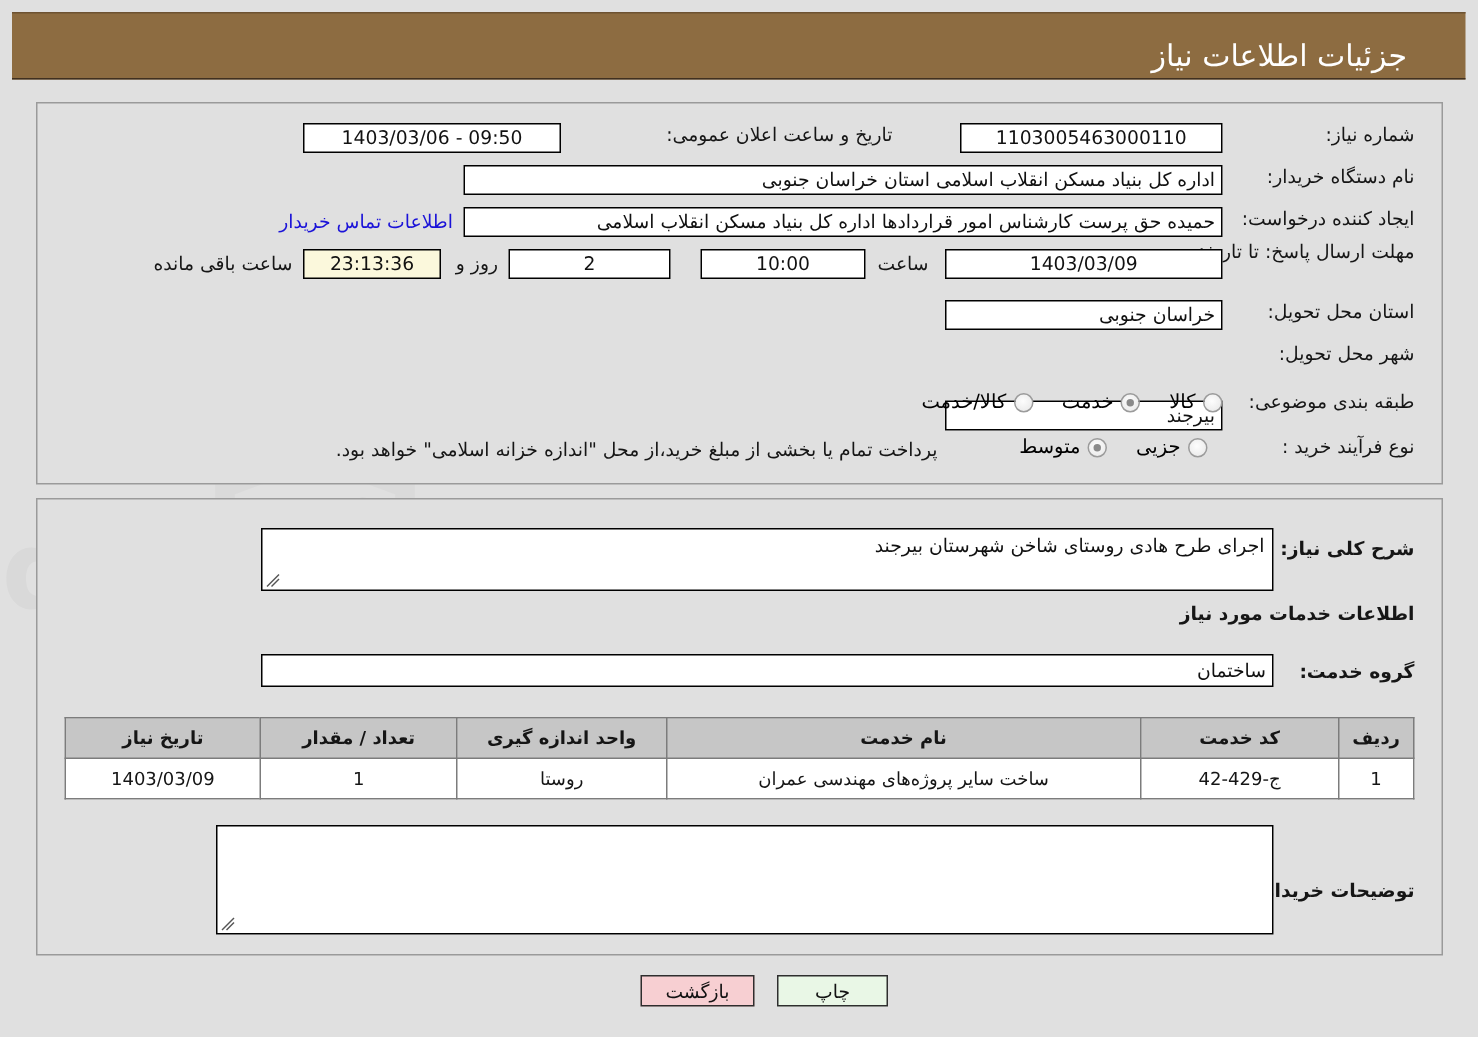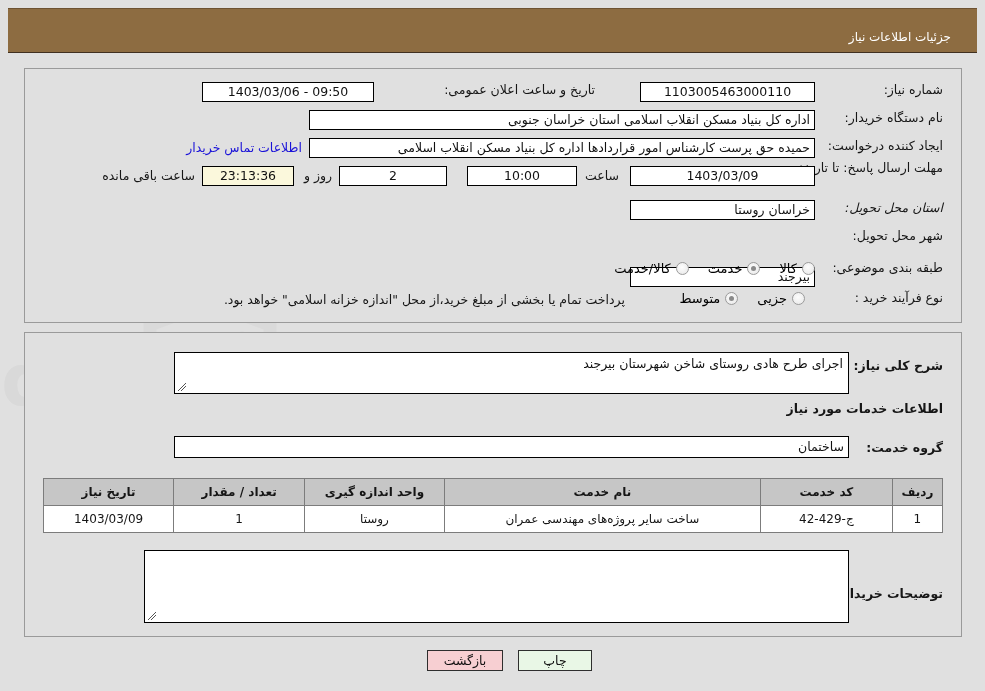--- a/index.html
+++ b/index.html
@@ -34,22 +34,22 @@
     border-top: 1px solid #6d5232;
     border-bottom: 1px solid #403020;
     box-sizing: border-box;
     display: flex;
     align-items: center;
     justify-content: flex-start;
     z-index: 2;
   }
   .title-bar .title-text {
     color: #ffffff;
-    font-size: 12px;
-    padding-right: 26px;
+    font-size: 20px;
+    padding-right: 39px;
     letter-spacing: .2px;
     margin-top: 12px;
   }
 
   
   .panel {
     position: absolute;
     background: #e0e0e0;
     border: 1px solid #9a9a9a;
     box-sizing: border-box;
@@ -238,24 +238,24 @@
   <span class="lbl">مهلت ارسال پاسخ: تا تاریخ:</span>
 </div>
 <div class="fld center num" style="position:absolute; right:170px; top:166px; width:185px; z-index:3;">1403/03/09</div>
 <span class="lbl" style="position:absolute; right:366px; top:168px; z-index:3;">ساعت</span>
 <div class="fld center num" style="position:absolute; right:408px; top:166px; width:110px; z-index:3;">10:00</div>
 <div class="fld center num" style="position:absolute; right:538px; top:166px; width:108px; z-index:3;">2</div>
 <span class="lbl" style="position:absolute; right:653px; top:168px; z-index:3;">روز و</span>
 <div class="fld center num yellow" style="position:absolute; right:691px; top:166px; width:92px; z-index:3;">23:13:36</div>
 <span class="lbl" style="position:absolute; right:790px; top:168px; z-index:3;">ساعت باقی مانده</span>
 
-<div class="row" style="right:42px; top:200px; z-index:3;font-style:italic;">
+<div class="row" style="right:42px; top:200px; z-index:3;">
   <span class="lbl">استان محل تحویل:</span>
 </div>
-<div class="fld" style="position:absolute; right:170px; top:200px; width:185px; text-align:right; z-index:3;">خراسان روستا</div>
+<div class="fld" style="position:absolute; right:170px; top:200px; width:185px; text-align:right; z-index:3;">خراسان جنوبی</div>
 
 <div class="row" style="right:42px; top:228px; z-index:3;">
   <span class="lbl">شهر محل تحویل:</span>
 </div>
 <div class="fld" style="position:absolute; right:170px; top:228px; width:185px; text-align:right; z-index:3;margin-top:39px;">بیرجند</div>
 
 <div class="row" style="right:42px; top:260px; z-index:3;justify-content:center;">
   <span class="lbl">طبقه بندی موضوعی:</span>
 </div>
 <div class="radio-group" style="position:absolute; right:170px; top:261px; z-index:3;">

